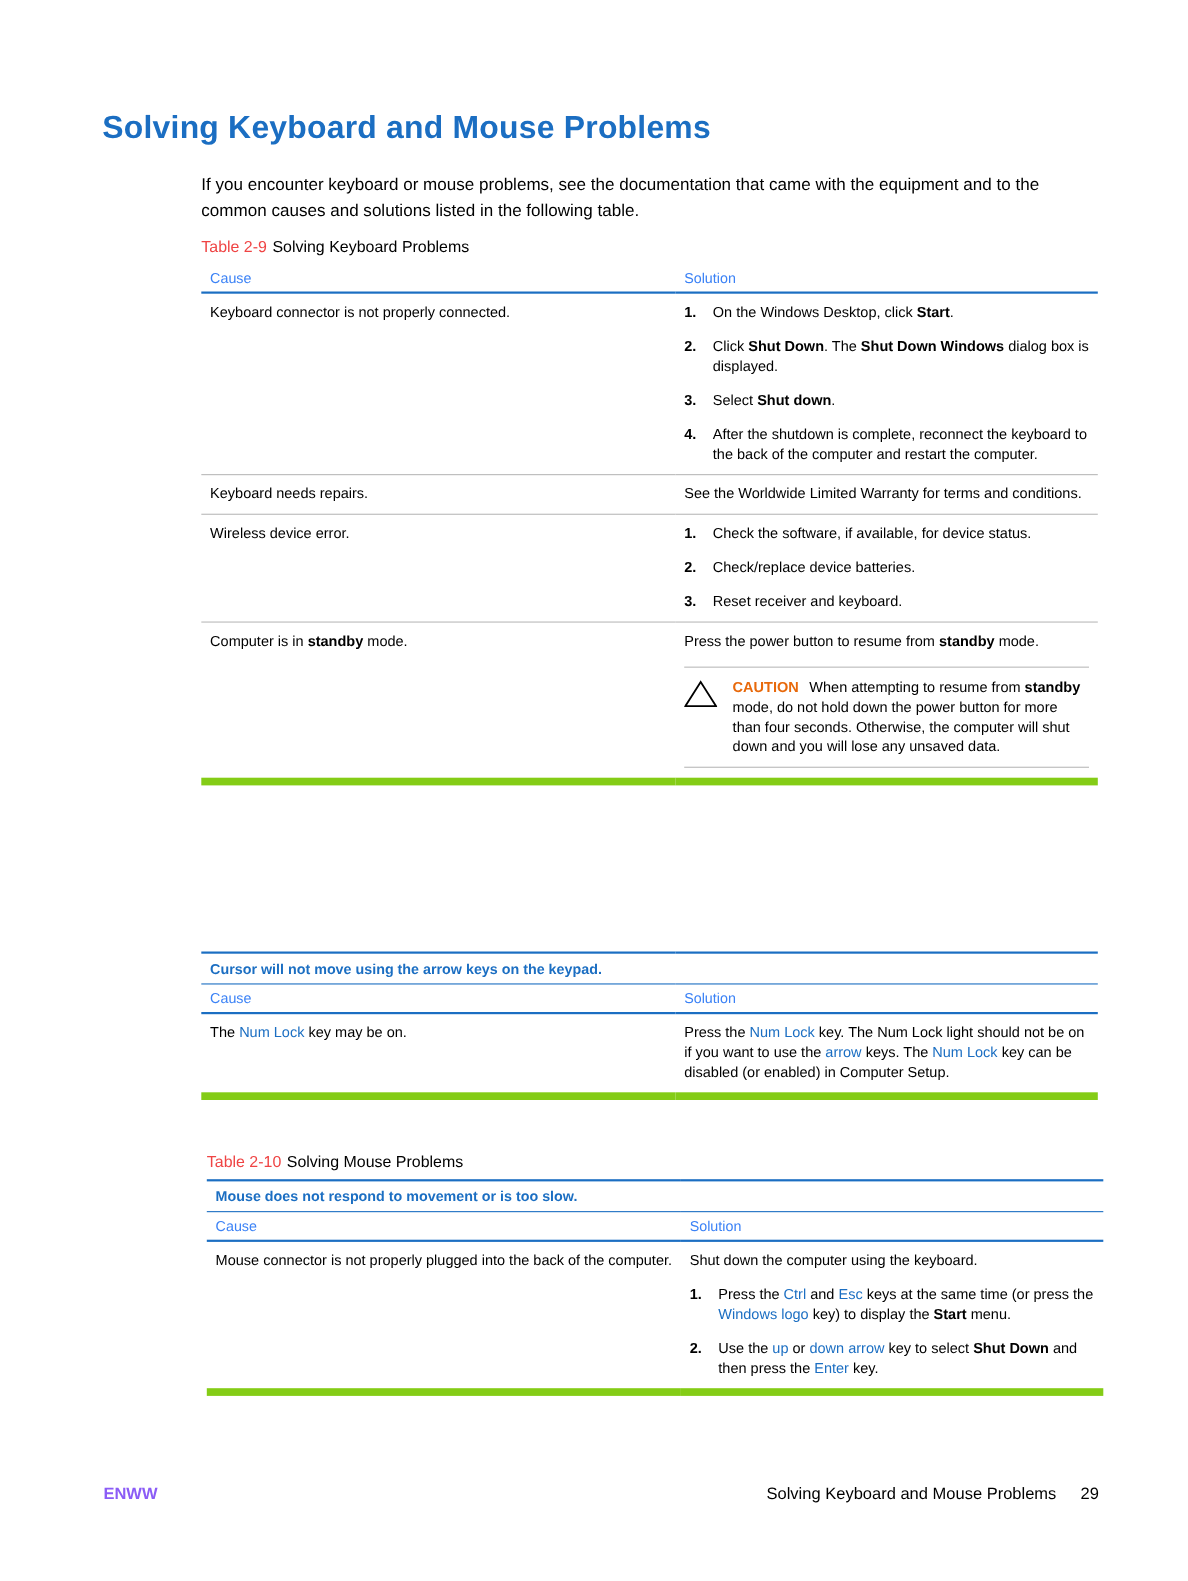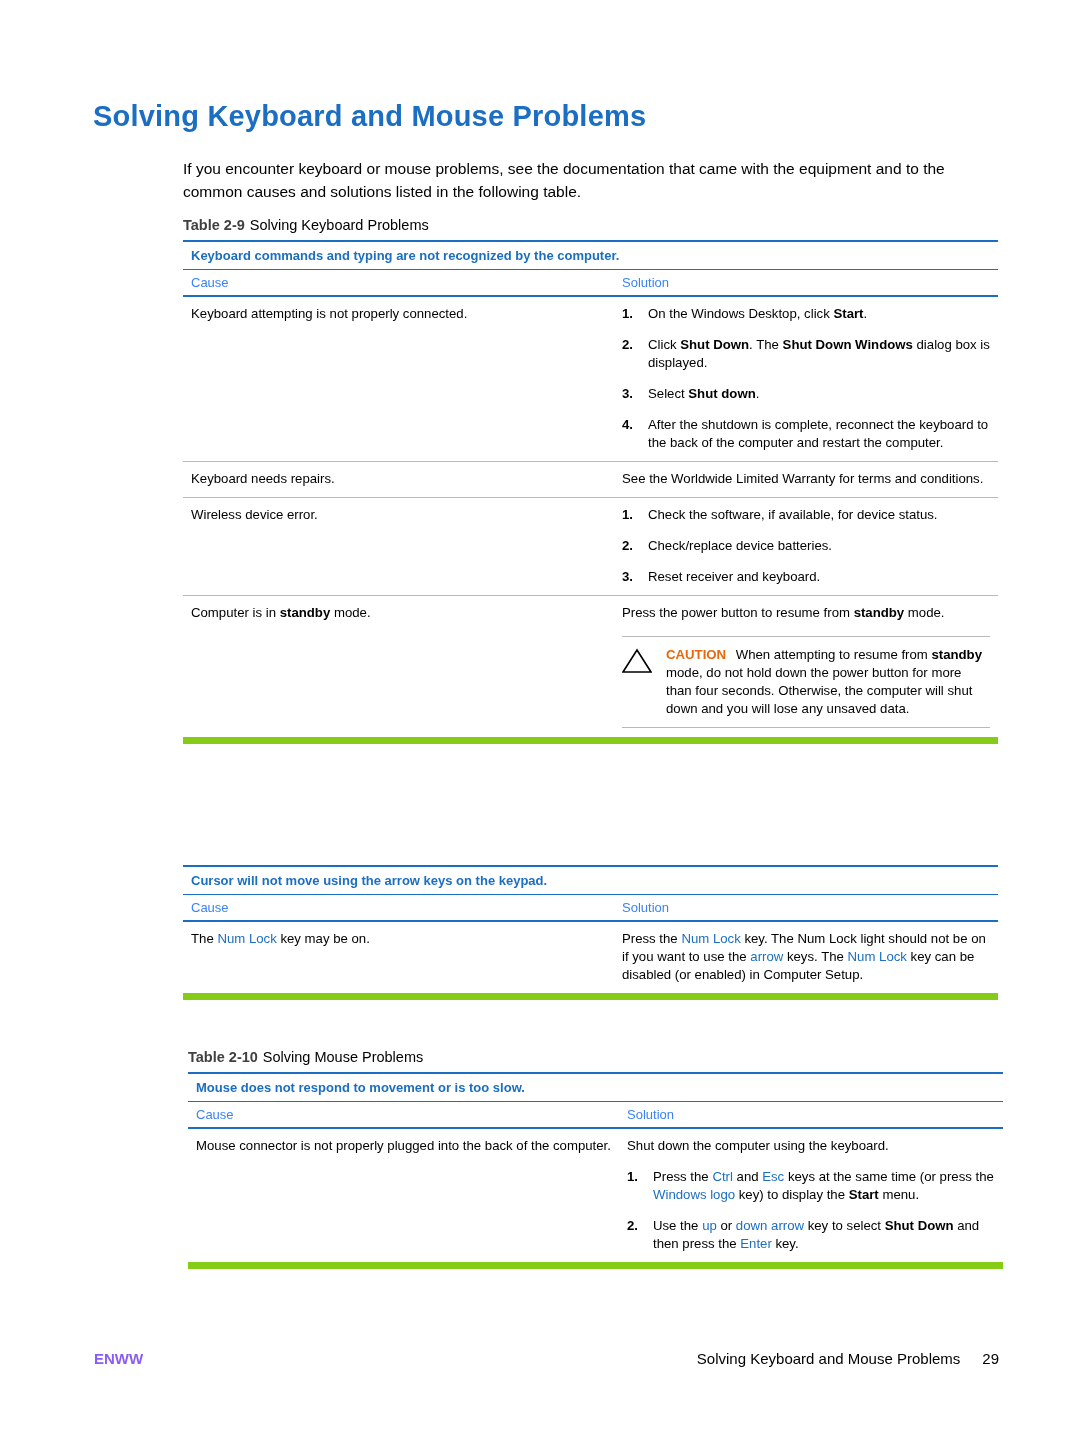--- a/index.html
+++ b/index.html
@@ -37,22 +37,22 @@
     font-size: 15.5px;
     line-height: 23px;
     color: #000;
   }
   .table-caption {
     font-size: 14.5px;
     color: #000;
     margin-bottom: 7px;
   }
   .table-caption .tbl-label {
-    color: #404040;
-    font-weight: bold;
+    color: #ef4444;
+    font-weight: normal;
     margin-right: 5px;
   }
   .tbl {
     width: 100%;
     border-collapse: collapse;
     font-size: 13px;
   }
   .tbl td, .tbl th {
     vertical-align: top;
     padding: 0;
@@ -161,30 +161,27 @@
   <div class="title">Solving Keyboard and Mouse Problems</div>
 
   <div class="intro">If you encounter keyboard or mouse problems, see the documentation that came with the equipment and to the common causes and solutions listed in the following table.</div>
 
   <div class="sec1">
     <div class="table-caption">
       <span class="tbl-label">Table 2-9</span><span>Solving Keyboard Problems</span>
     </div>
     <table class="tbl">
       <tbody>
-          <tr class="topic-row">
-        <td colspan="2">Keyboard commands and typing are not recognized by the computer.</td>
-      </tr>
       <tr class="head-row">
         <td class="col-cause">Cause</td>
         <td class="col-sol">Solution</td>
       </tr>
 
       <tr class="body-row">
-        <td class="col-cause">Keyboard attempting is not properly connected.</td>
+        <td class="col-cause">Keyboard connector is not properly connected.</td>
         <td class="col-sol">
           <ul class="numlist">
                 <li>
                   <span class="num">1.</span>
                   <span class="txt"><span>On the Windows Desktop, click </span><b>Start</b><span>.</span></span>
                 </li>
                 <li>
                   <span class="num">2.</span>
                   <span class="txt"><span>Click </span><b>Shut Down</b><span>. The </span><b>Shut Down Windows</b><span> dialog box is displayed.</span></span>
                 </li>

